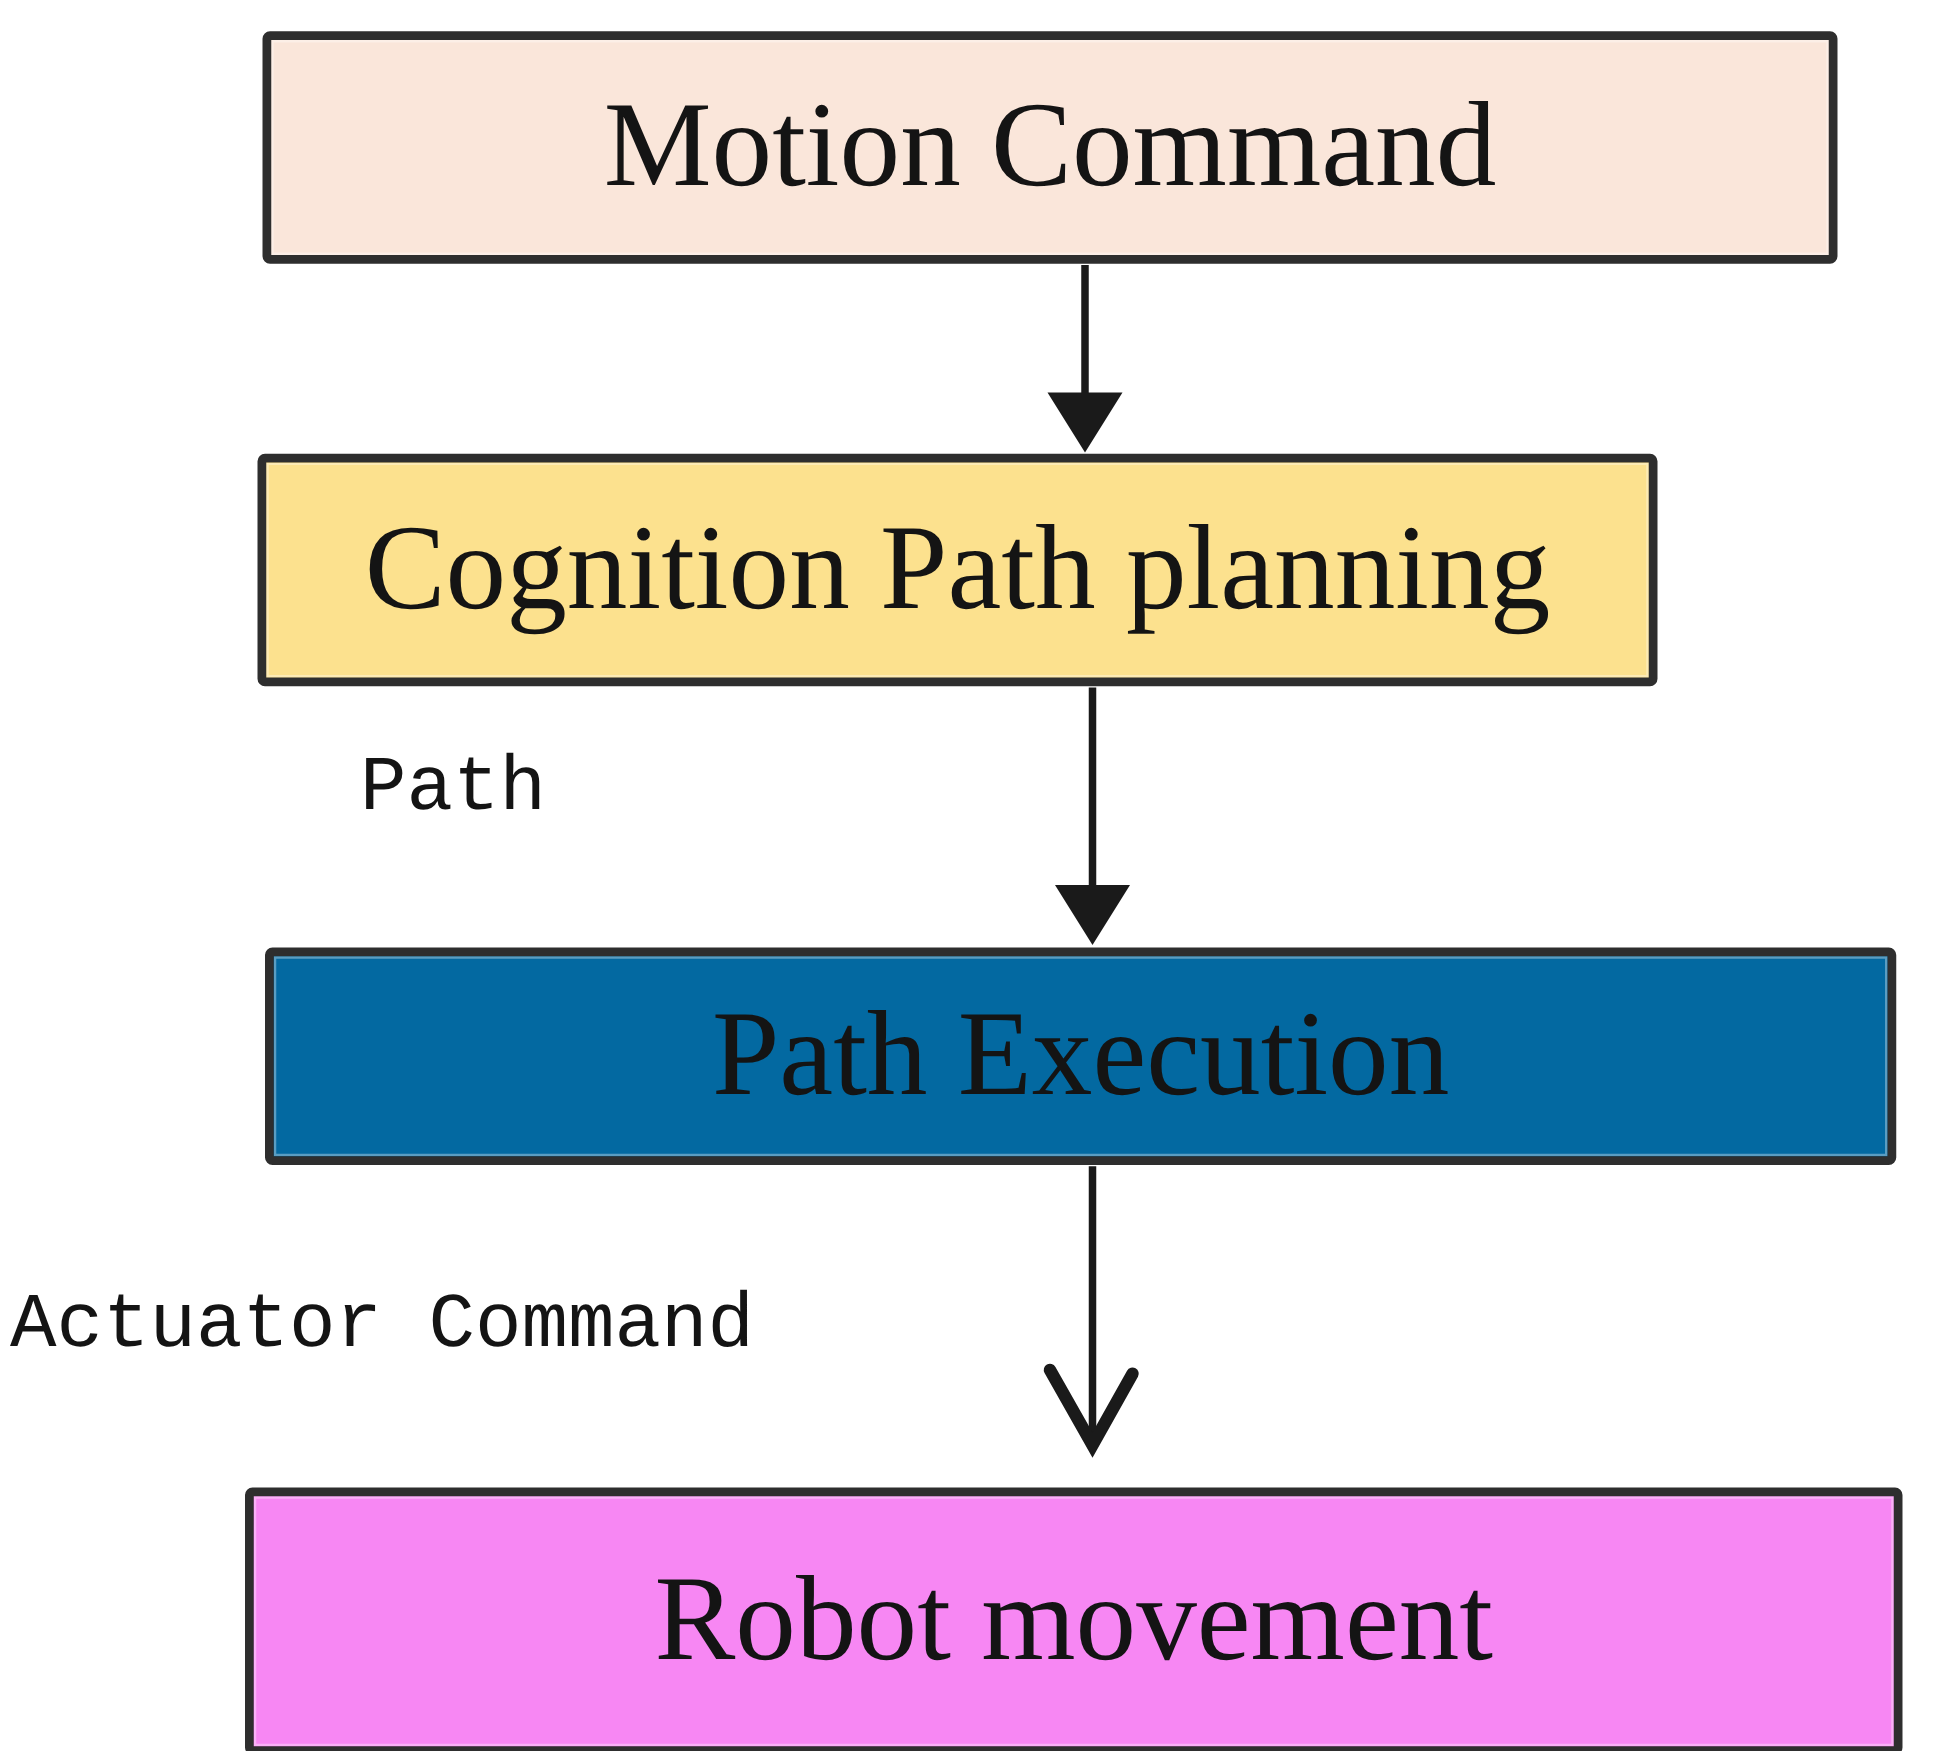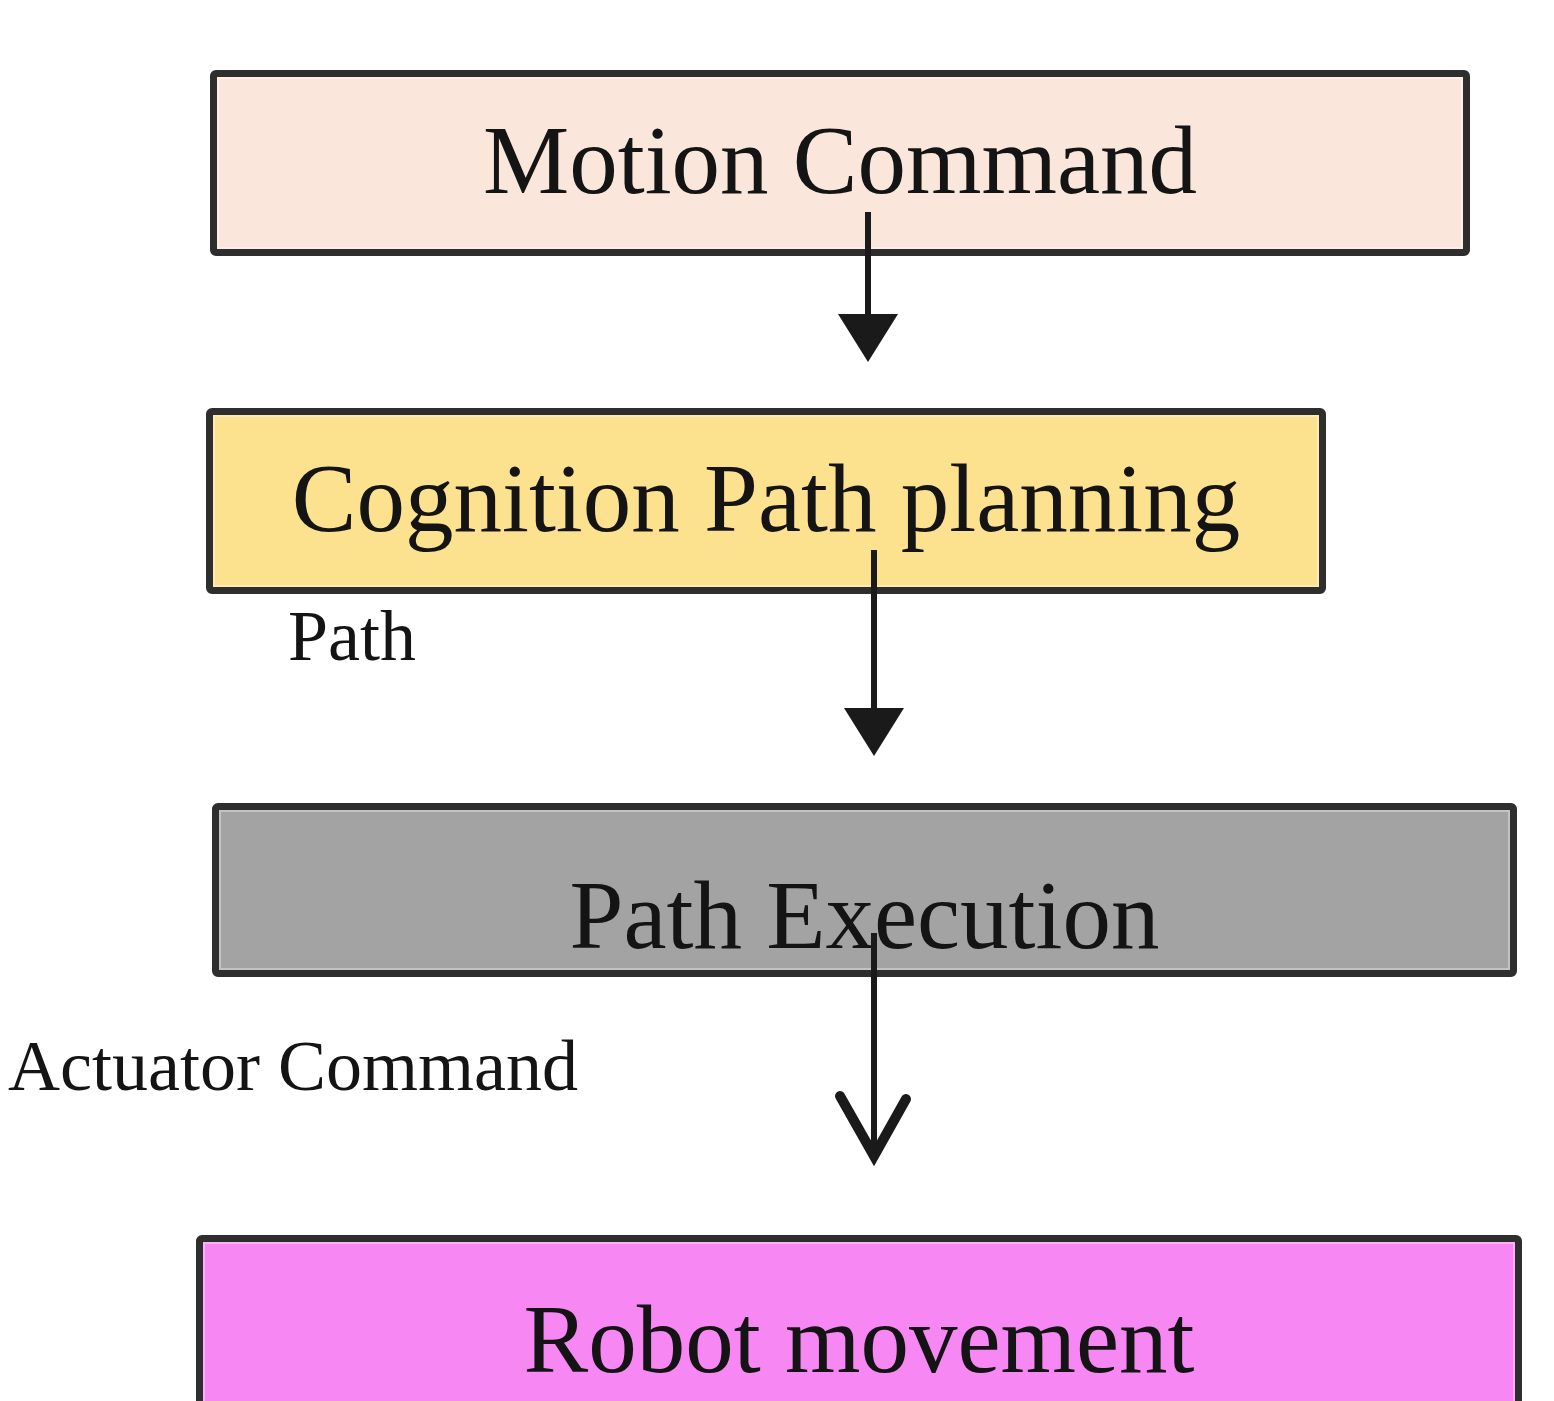--- a/index.html
+++ b/index.html
@@ -21,36 +21,36 @@
   }
   .node {
     position: absolute;
     box-sizing: border-box;
     border: 7px solid var(--node-border, #2e2e2e);
     border-radius: 6px;
     display: flex;
     align-items: center;
     justify-content: center;
     box-shadow: inset 0 0 0 2px rgba(255,255,255,0.35);
-    margin-top: 45px;
   }
   .node-label {
     font-size: 97px;
     color: #141414;
     line-height: 1;
     white-space: nowrap;
     letter-spacing: 0px;
     padding-bottom: 6px;
   }
   .edge-label {
     position: absolute;
-    font-size: 72px;
+    font-size: 62px;
     color: #141414;
     line-height: 1;
     white-space: nowrap;
+    font-family: Liberation Mono, monospace;
   }
   #node-motion-command       { left: 210px; top: 25px;   width: 1260px; height: 186px; }
   #node-cognition-planning   { left: 206px; top: 363px;  width: 1120px; height: 186px; }
   #node-path-execution       { left: 212px; top: 758px;  width: 1305px; height: 174px; }
   #node-robot-movement       { left: 196px; top: 1190px; width: 1326px; height: 214px; }
   #edge-label-path            { left: 288px; top: 600px; }
   #edge-label-actuator        { left: 8px;   top: 1030px; }
   .arrow-layer {
     position: absolute;
     left: 0; top: 0;
@@ -65,21 +65,21 @@
 <div class="canvas">
 
   <div class="node" id="node-motion-command" style="background-color: rgb(250, 230, 218);">
     <span class="node-label">Motion Command</span>
   </div>
 
   <div class="node" id="node-cognition-planning" style="background-color: rgb(252, 225, 142);">
     <span class="node-label">Cognition Path planning</span>
   </div>
 
-  <div class="node" id="node-path-execution" style="background-color: #a3a3a3; align-items: flex-end;">
+  <div class="node" id="node-path-execution" style="background-color: #0369a1;">
     <span class="node-label">Path Execution</span>
   </div>
 
   <div class="node" id="node-robot-movement" style="background-color: rgb(247, 135, 243);">
     <span class="node-label">Robot movement</span>
   </div>
 
   <span class="edge-label" id="edge-label-path">Path</span>
 
   <span class="edge-label" id="edge-label-actuator">Actuator Command</span>

